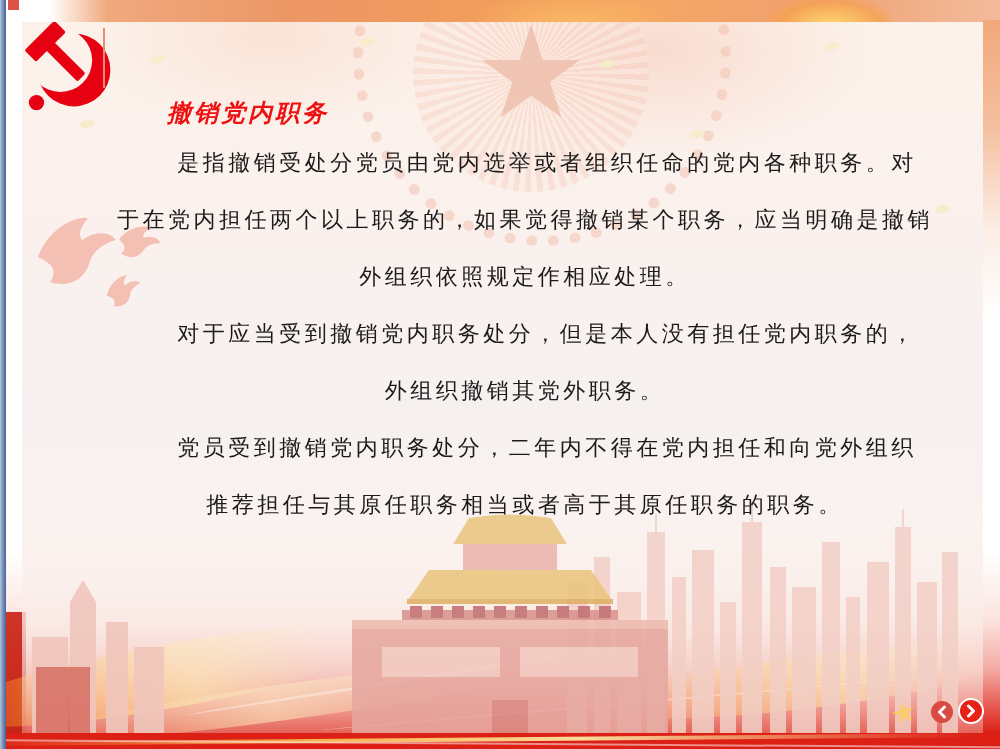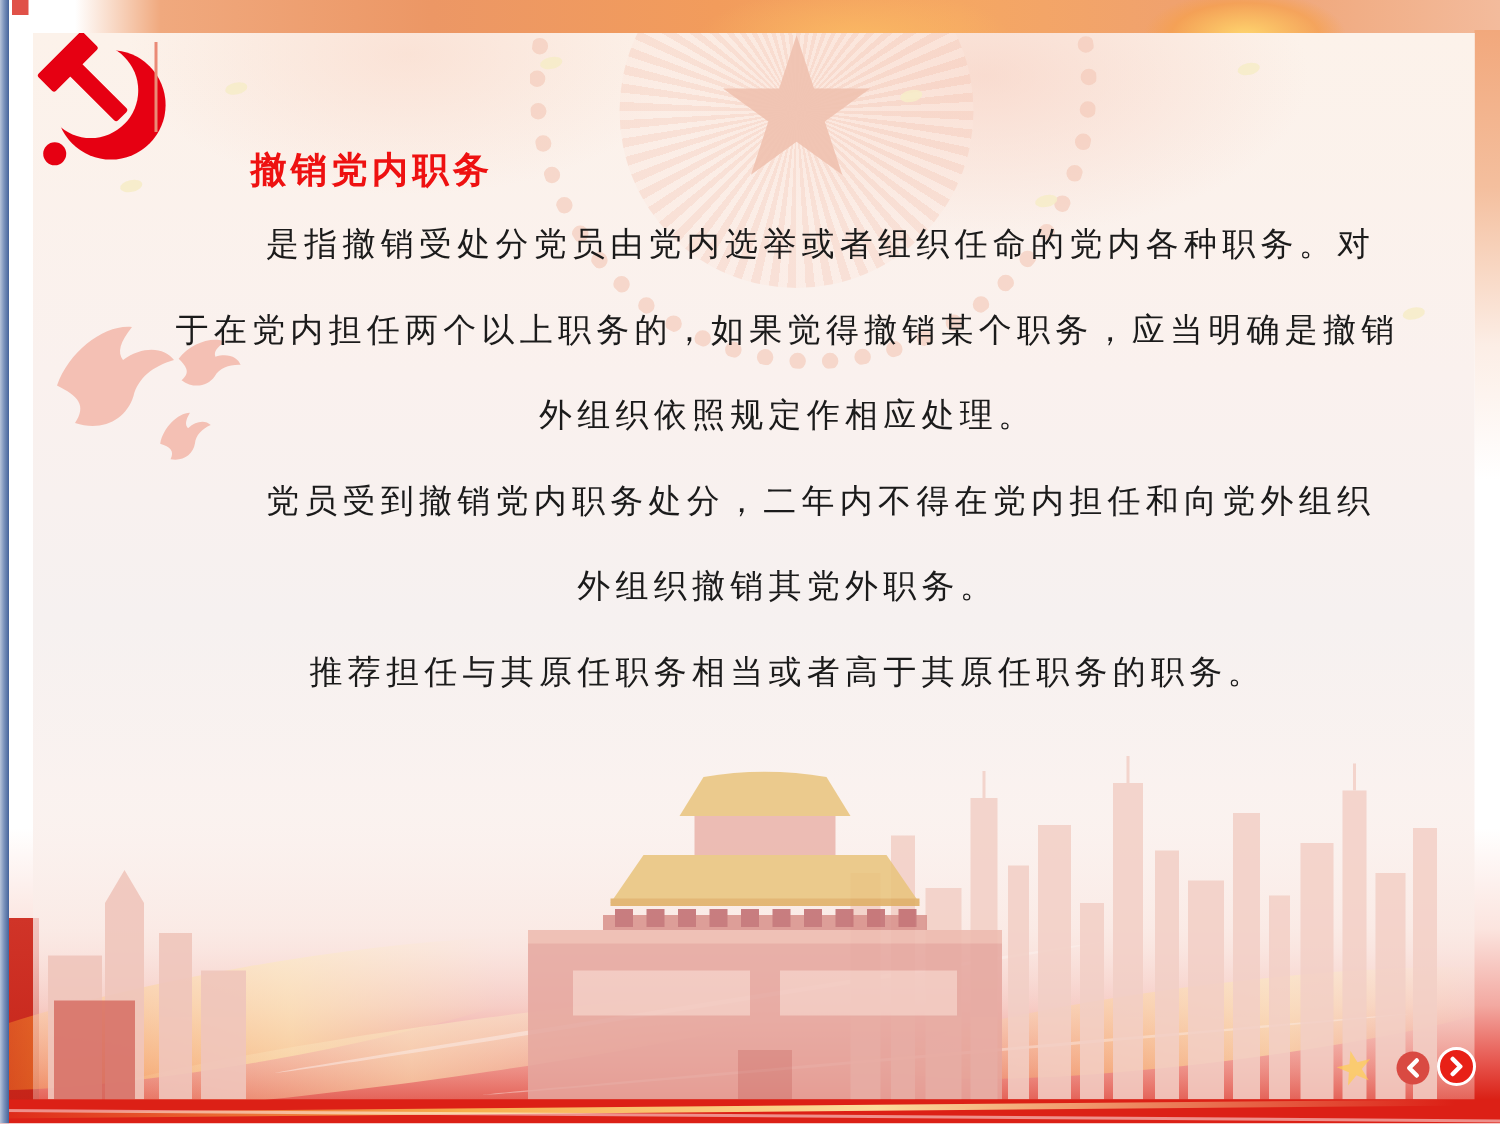--- a/index.html
+++ b/index.html
@@ -61,21 +61,21 @@
 
   
   .emblem{position:absolute;left:2px;top:-2px;width:96px;height:96px;}
   .divider{position:absolute;left:81px;top:6px;width:2px;height:60px;background:#ea8a76;}
 
   .doves{position:absolute;left:4px;top:180px;width:160px;height:135px;}
   .skyline{position:absolute;left:0;top:440px;width:961px;height:271px;}
 
   
   .title{position:absolute;left:145px;top:75px;font-size:24px;font-weight:bold;letter-spacing:3px;
-    color:var(--title-red,#ee1111);z-index:12;white-space:nowrap;}
+    color:var(--title-red,#ee1111);z-index:12;white-space:nowrap;font-style:italic;}
   .text-block{position:absolute;left:91px;top:112px;width:824px;z-index:12;text-align:center;}
   .tline{height:57px;line-height:57px;font-size:22px;letter-spacing:3.5px;color:#1b1b1b;white-space:nowrap;}
   .tline.first{padding-left:44px;}
 
   
   .nav-btn{position:absolute;border-radius:50%;display:flex;align-items:center;justify-content:center;
     z-index:30;cursor:pointer;box-sizing:border-box;padding:0;border:none;}
   .prev{left:931px;top:701px;width:22px;height:22px;background:#d94a42;}
   .next{left:958px;top:698px;width:26px;height:26px;background:#e82016;border:2px solid #ffffff;}
   .decor-star{position:absolute;left:890px;top:698px;z-index:22;font-size:30px;color:rgba(255,205,80,.7);
@@ -205,22 +205,23 @@
           <rect x="470" y="238" width="36" height="33" fill="#d98d86"></rect>
         </g>
       </svg>
     </div>
 
     <div class="title">撤销党内职务</div>
     <div class="text-block">
         <div class="tline first">是指撤销受处分党员由党内选举或者组织任命的党内各种职务。对</div>
         <div class="tline">于在党内担任两个以上职务的，如果觉得撤销某个职务，应当明确是撤销</div>
         <div class="tline">外组织依照规定作相应处理。</div>
+        <div class="tline first">对于应当受到撤销党内职务处分，但是本人没有担任党内职务的，</div>
+        <div class="tline">外组织撤销其党外职务。</div>
         <div class="tline first">党员受到撤销党内职务处分，二年内不得在党内担任和向党外组织</div>
-        <div class="tline">外组织撤销其党外职务。</div>
         <div class="tline">推荐担任与其原任职务相当或者高于其原任职务的职务。</div>
       </div>
   </div>
 
   <div class="bottom-band"></div>
   <div class="decor-star"><span>★</span></div>
 
   <button class="nav-btn prev">
     <span style="display:flex;">
       <svg width="12" height="14" viewBox="0 0 12 14">

